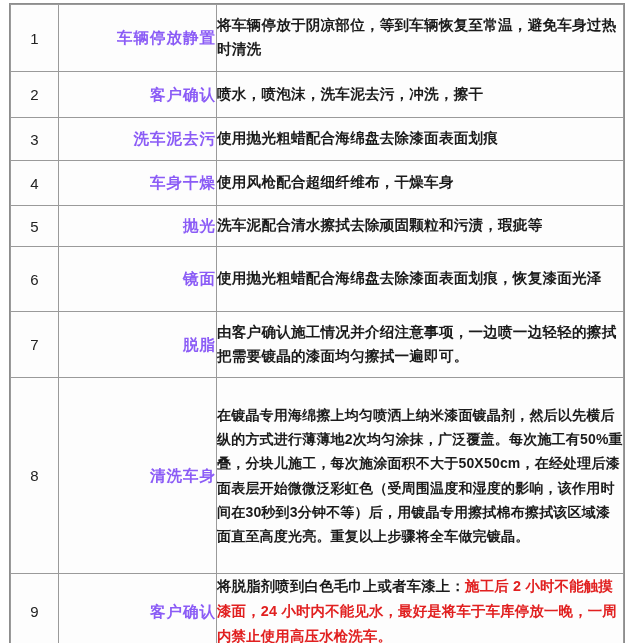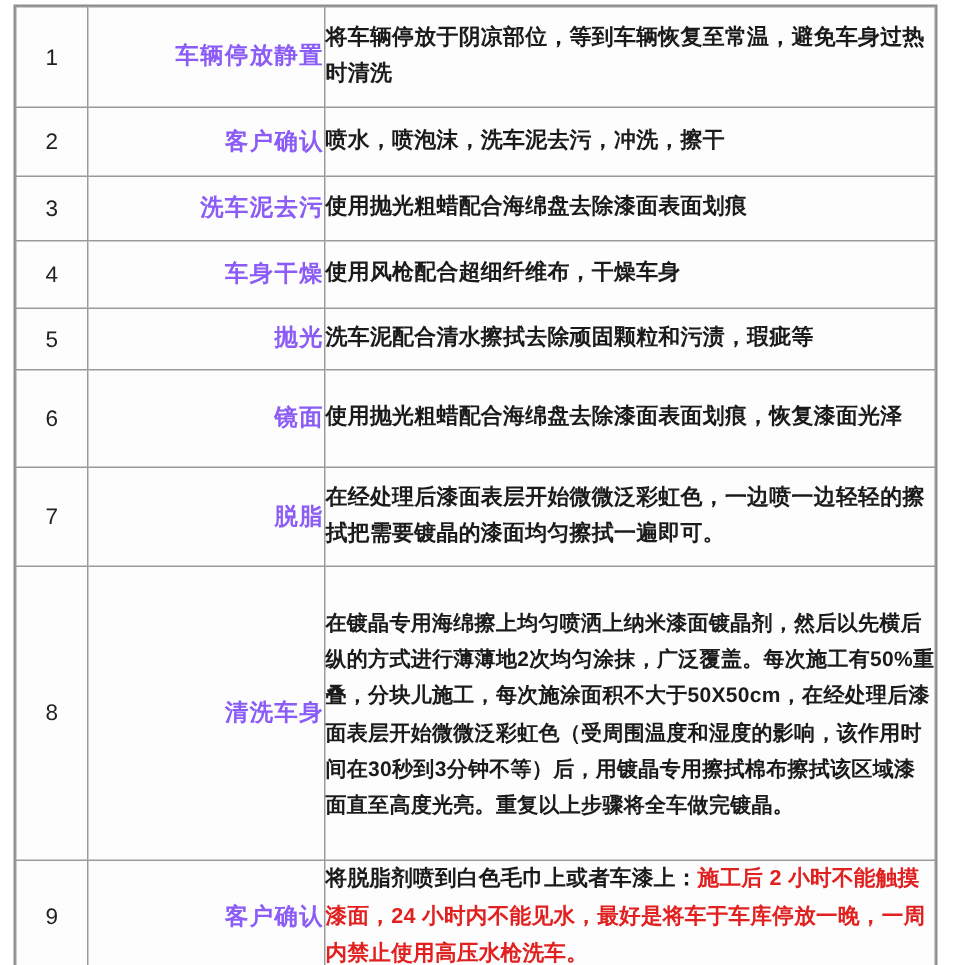--- a/index.html
+++ b/index.html
@@ -135,21 +135,21 @@
 
     <tr class="row-h6">
       <td class="cell-index">6</td>
       <td class="cell-step">镜面</td>
       <td class="cell-detail">使用抛光粗蜡配合海绵盘去除漆面表面划痕，恢复漆面光泽</td>
     </tr>
 
     <tr class="row-h7">
       <td class="cell-index">7</td>
       <td class="cell-step">脱脂</td>
-      <td class="cell-detail">在经处理后漆面表层开始微微泛彩虹色，一边喷一边轻轻的擦拭把需要镀晶的漆面均匀擦拭一遍即可。</td>
+      <td class="cell-detail">由客户确认施工情况并介绍注意事项，一边喷一边轻轻的擦拭把需要镀晶的漆面均匀擦拭一遍即可。</td>
     </tr>
 
     <tr class="row-h8">
       <td class="cell-index">8</td>
       <td class="cell-step">清洗车身</td>
       <td class="cell-detail">在镀晶专用海绵擦上均匀喷洒上纳米漆面镀晶剂，然后以先横后纵的方式进行薄薄地2次均匀涂抹，广泛覆盖。每次施工有50%重叠，分块儿施工，每次施涂面积不大于50X50cm，在经处理后漆面表层开始微微泛彩虹色（受周围温度和湿度的影响，该作用时间在30秒到3分钟不等）后，用镀晶专用擦拭棉布擦拭该区域漆面直至高度光亮。重复以上步骤将全车做完镀晶。</td>
     </tr>
 
     <tr class="row-h9">
       <td class="cell-index">9</td>

